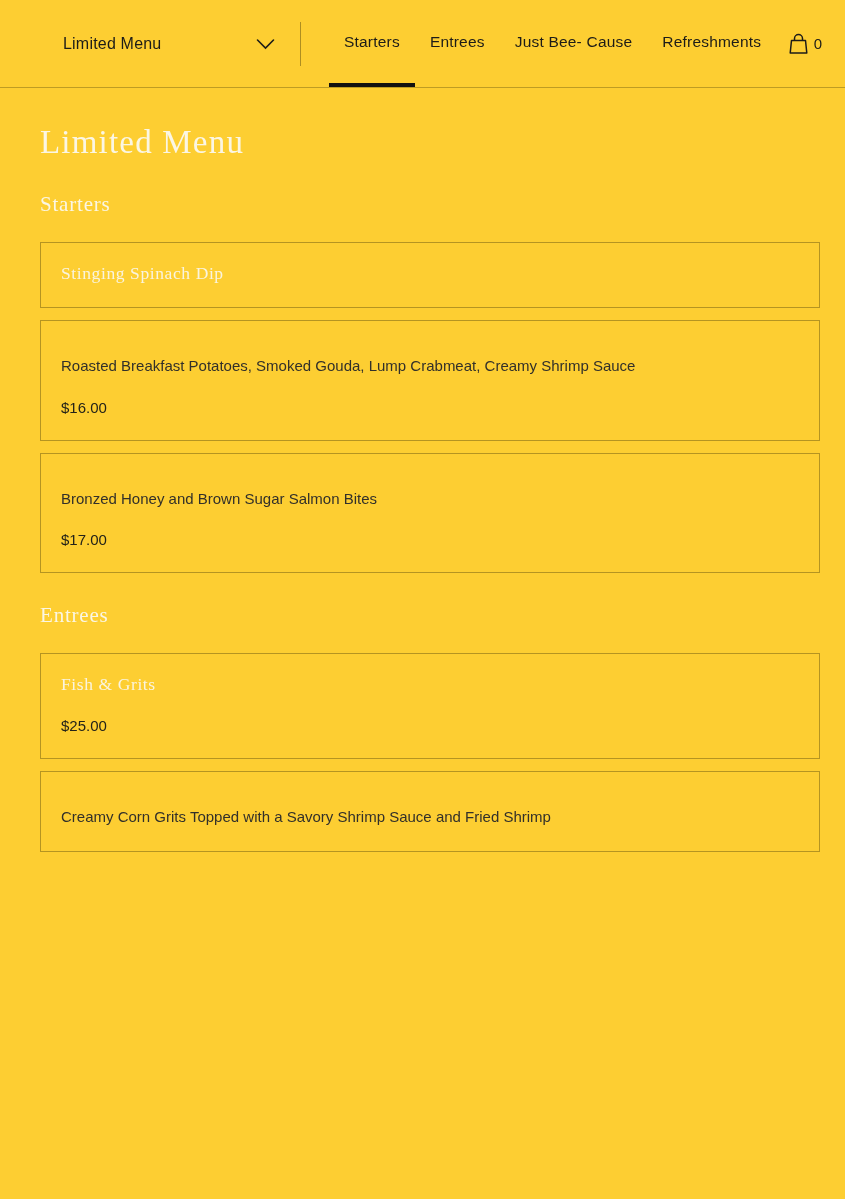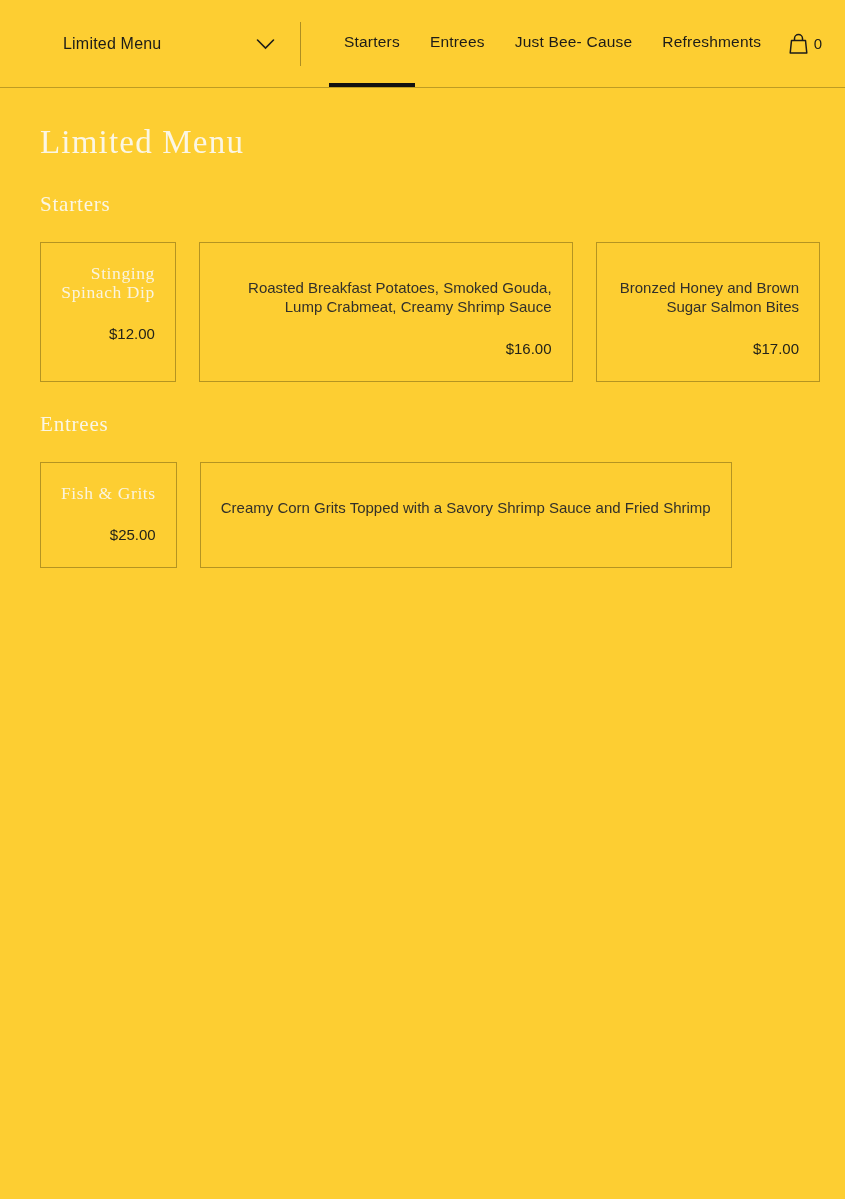--- a/index.html
+++ b/index.html
@@ -91,23 +91,22 @@
     margin-bottom: 26px;
     font-family: "Liberation Serif", "DejaVu Serif", serif;
     font-weight: 400;
     font-size: 21px;
     line-height: 1.15;
     letter-spacing: 0.8px;
     color: #FBF6E4;
   }
   .card-list {
     display: flex;
-    flex-direction: row;
-    gap: 23px;
-    text-align: right;
+    flex-direction: column;
+    gap: 12px;
   }
   .card {
     border: 1px solid rgba(46, 40, 4, 0.35);
     padding: 21px 20px 24px;
     cursor: pointer;
   }
   .card .item-name {
     font-family: "Liberation Serif", "DejaVu Serif", serif;
     font-weight: 400;
     font-size: 17.5px;
@@ -161,21 +160,20 @@
   </div>
 </header>
 
 <main class="content">
   <h1 class="page-title">Limited Menu</h1>
 
   <h2 class="section-heading">Starters</h2>
   <div class="card-list">
     <div class="card">
       <div class="item-name">Stinging Spinach Dip</div>
-      <div class="item-price">$12.00</div>
     </div>
     <div class="card">
       <div class="item-desc">Roasted Breakfast Potatoes, Smoked Gouda, Lump Crabmeat, Creamy Shrimp Sauce</div>
       <div class="item-price">$16.00</div>
     </div>
     <div class="card">
       <div class="item-desc">Bronzed Honey and Brown Sugar Salmon Bites</div>
       <div class="item-price">$17.00</div>
     </div>
   </div>

